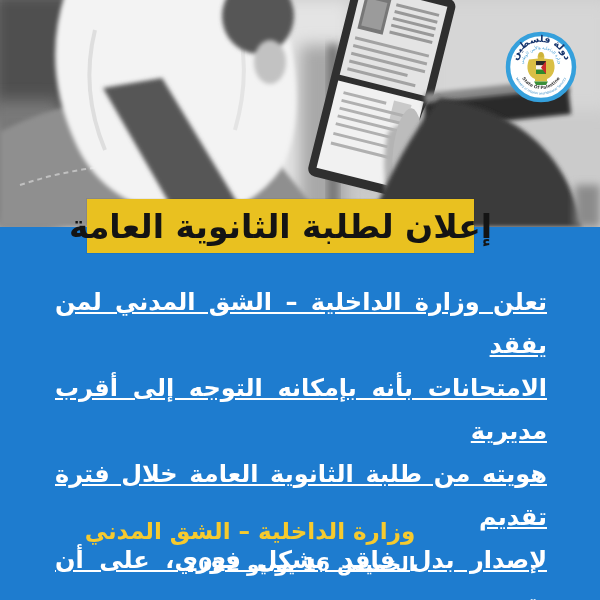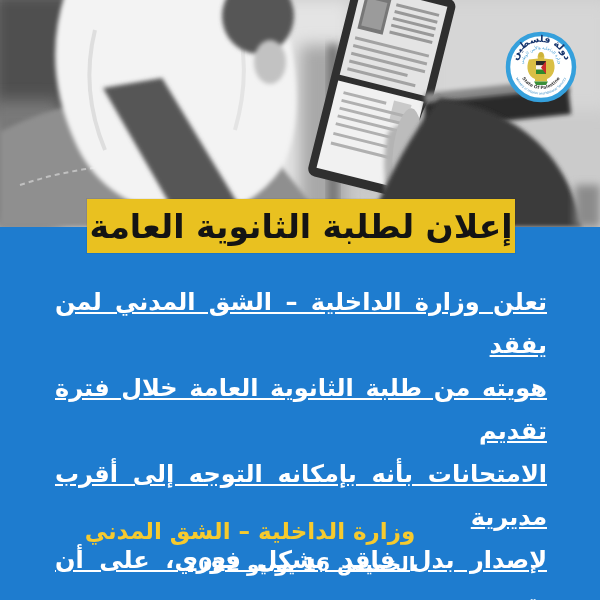--- a/index.html
+++ b/index.html
@@ -12,21 +12,21 @@
 
   
   .photo{position:absolute;left:0;top:0;width:600px;height:227px;overflow:hidden;background:#cbcbcb;}
   .photo svg{display:block;}
 
   
   .logo{position:absolute;left:505px;top:29px;width:72px;height:76px;}
 
   
   .banner{
-    position:absolute;left:87px;top:199px;width:428px;height:54px;
+    position:absolute;left:87px;top:199px;width:387px;height:54px;
     display:flex;align-items:center;justify-content:center;
     box-shadow:0 0 0 1px rgba(0,0,0,.05);
   }
   .banner span{
     direction:rtl;white-space:nowrap;
     font-weight:bold;font-size:33px;line-height:1;
     letter-spacing:0;
   }
 
   
@@ -170,22 +170,22 @@
       </svg>
     </div>
   </div>
 
   <div class="banner" style="background:#e9c120;">
     <span style="color:#141414;">إعلان لطلبة الثانوية العامة</span>
   </div>
 
   <div class="body-text">
     <div class="line">تعلن وزارة الداخلية – الشق المدني لمن يفقد</div>
+    <div class="line">الامتحانات بأنه بإمكانه التوجه إلى أقرب مديرية</div>
     <div class="line">هويته من طلبة الثانوية العامة خلال فترة تقديم</div>
-    <div class="line">الامتحانات بأنه بإمكانه التوجه إلى أقرب مديرية</div>
     <div class="line">لإصدار بدل فاقد بشكل فوري، على أن يتم</div>
 
   </div>
 
   <div class="footer-ministry" style="color:#f6ca2e;">وزارة الداخلية – الشق المدني</div>
   <div class="footer-date">الخميس 16 يونيو 2022</div>
 
 </div>
 
 </body></html>

